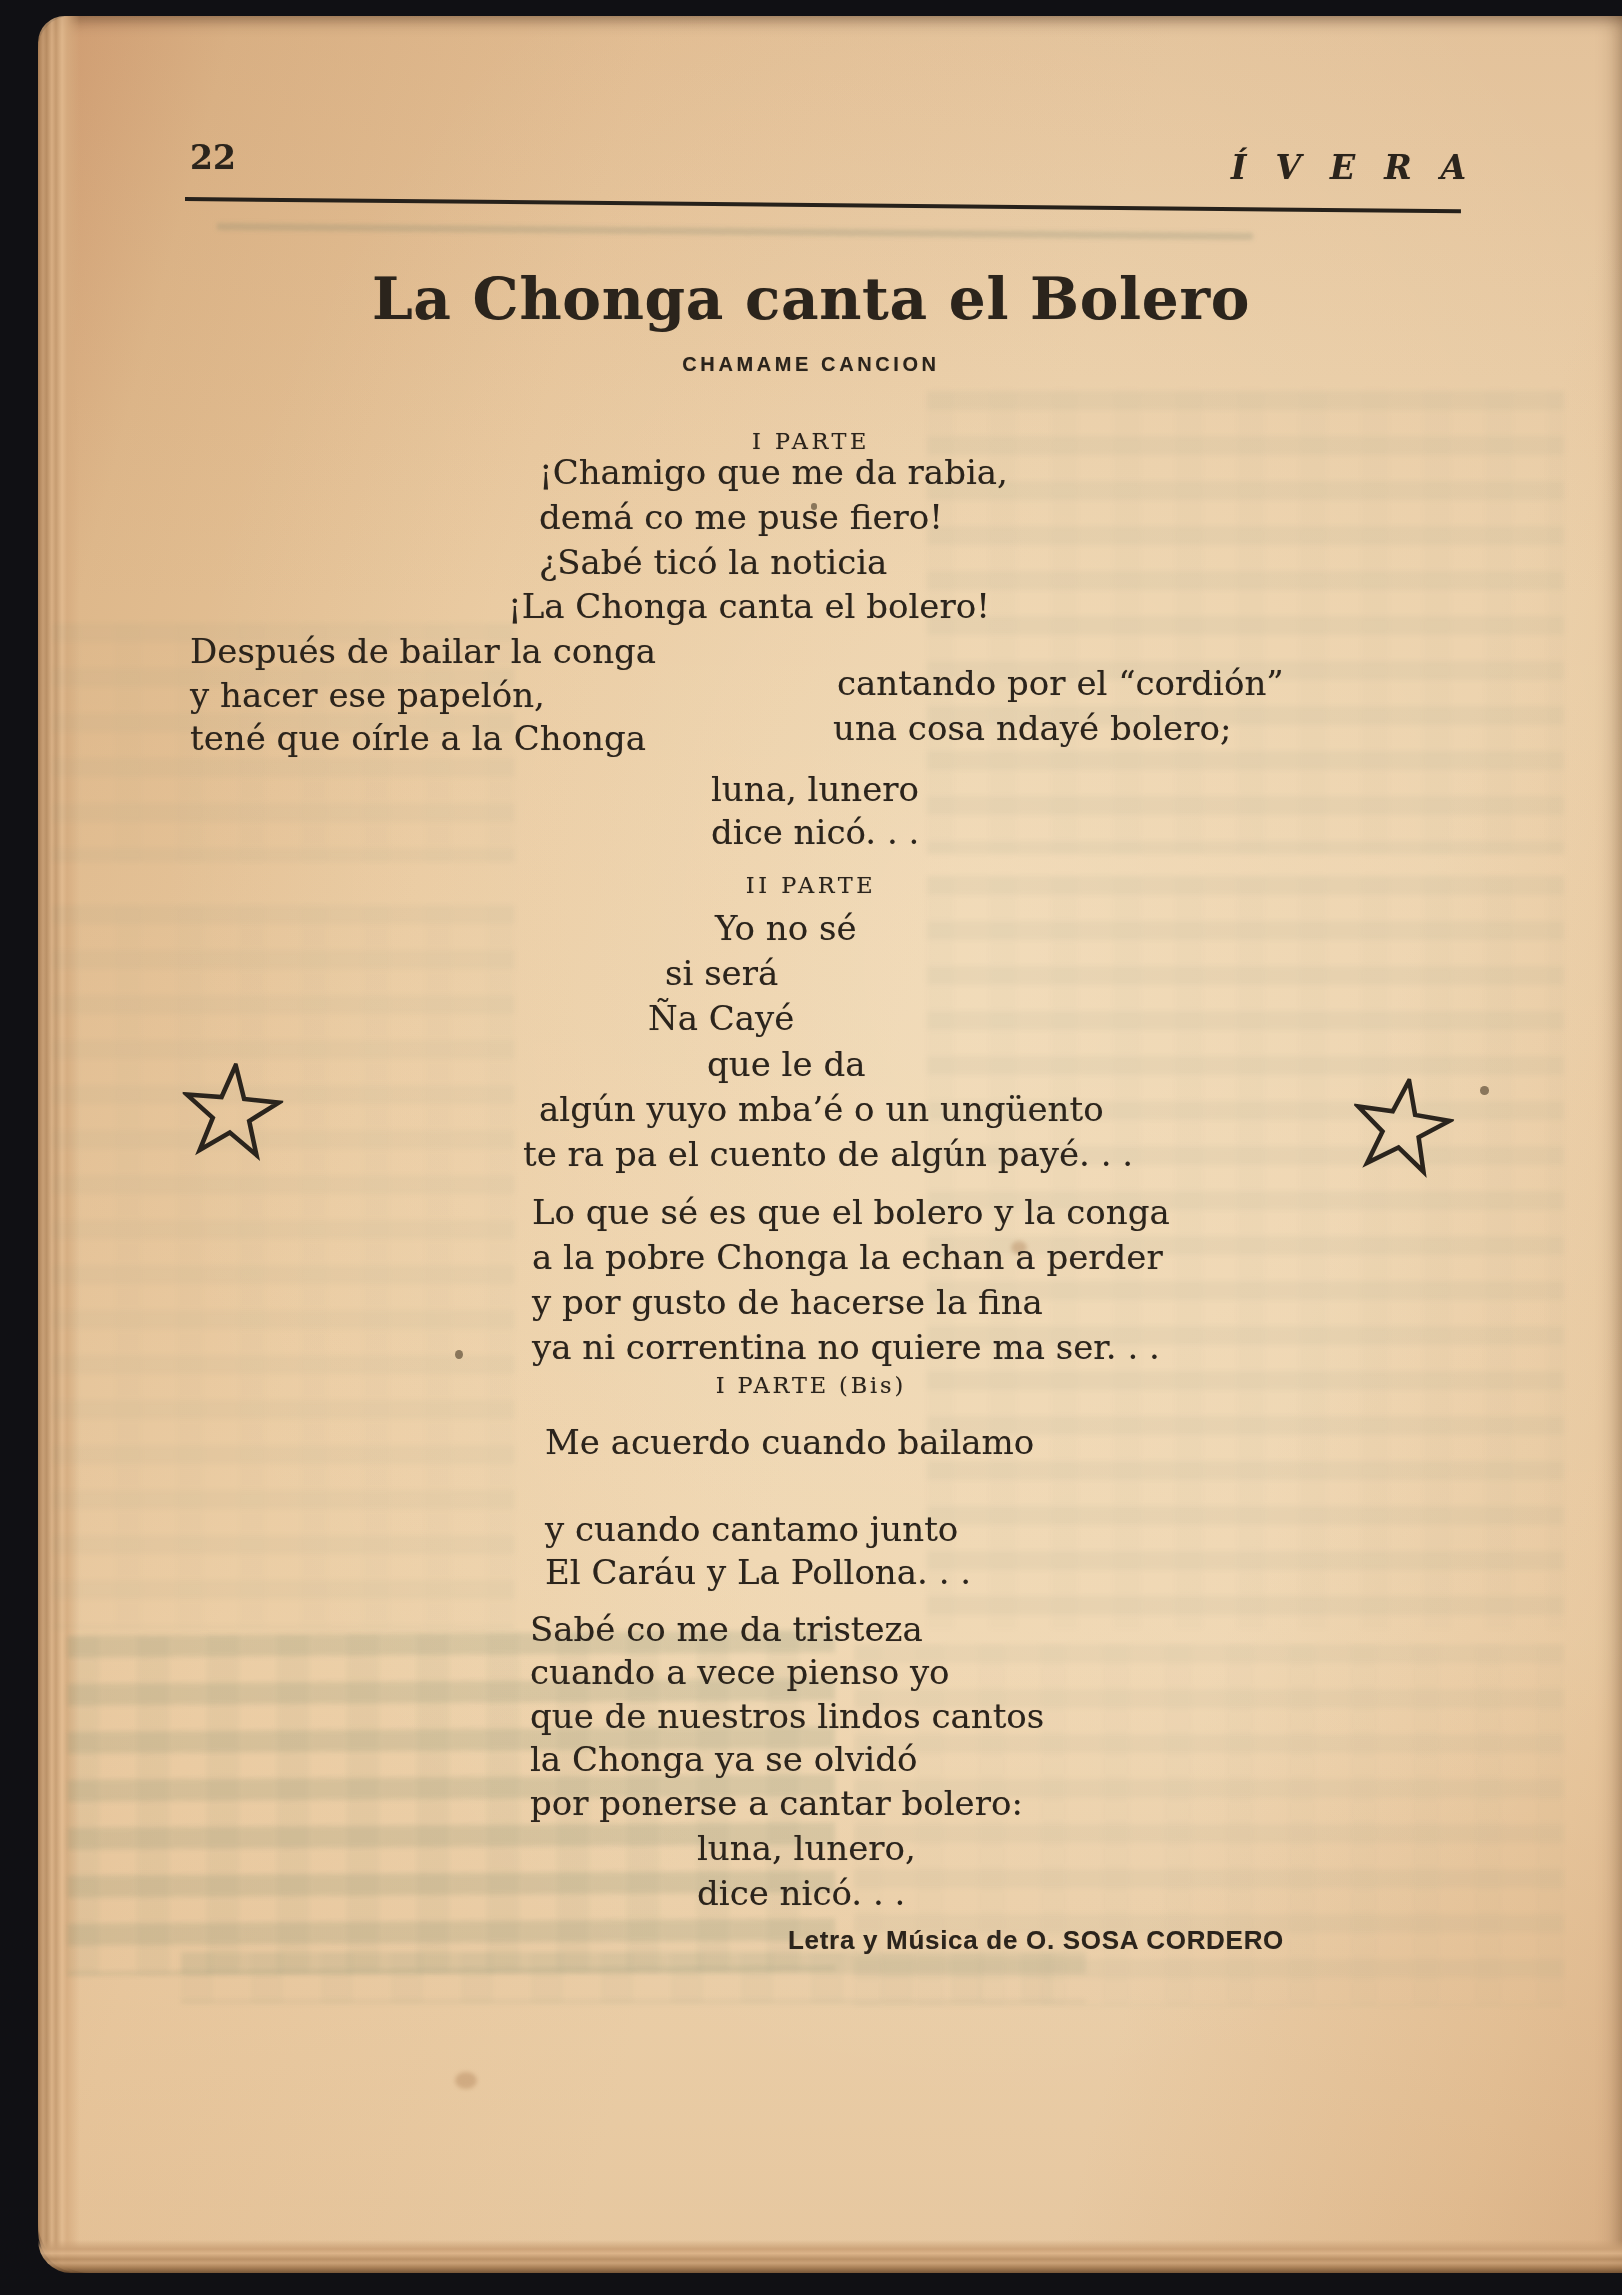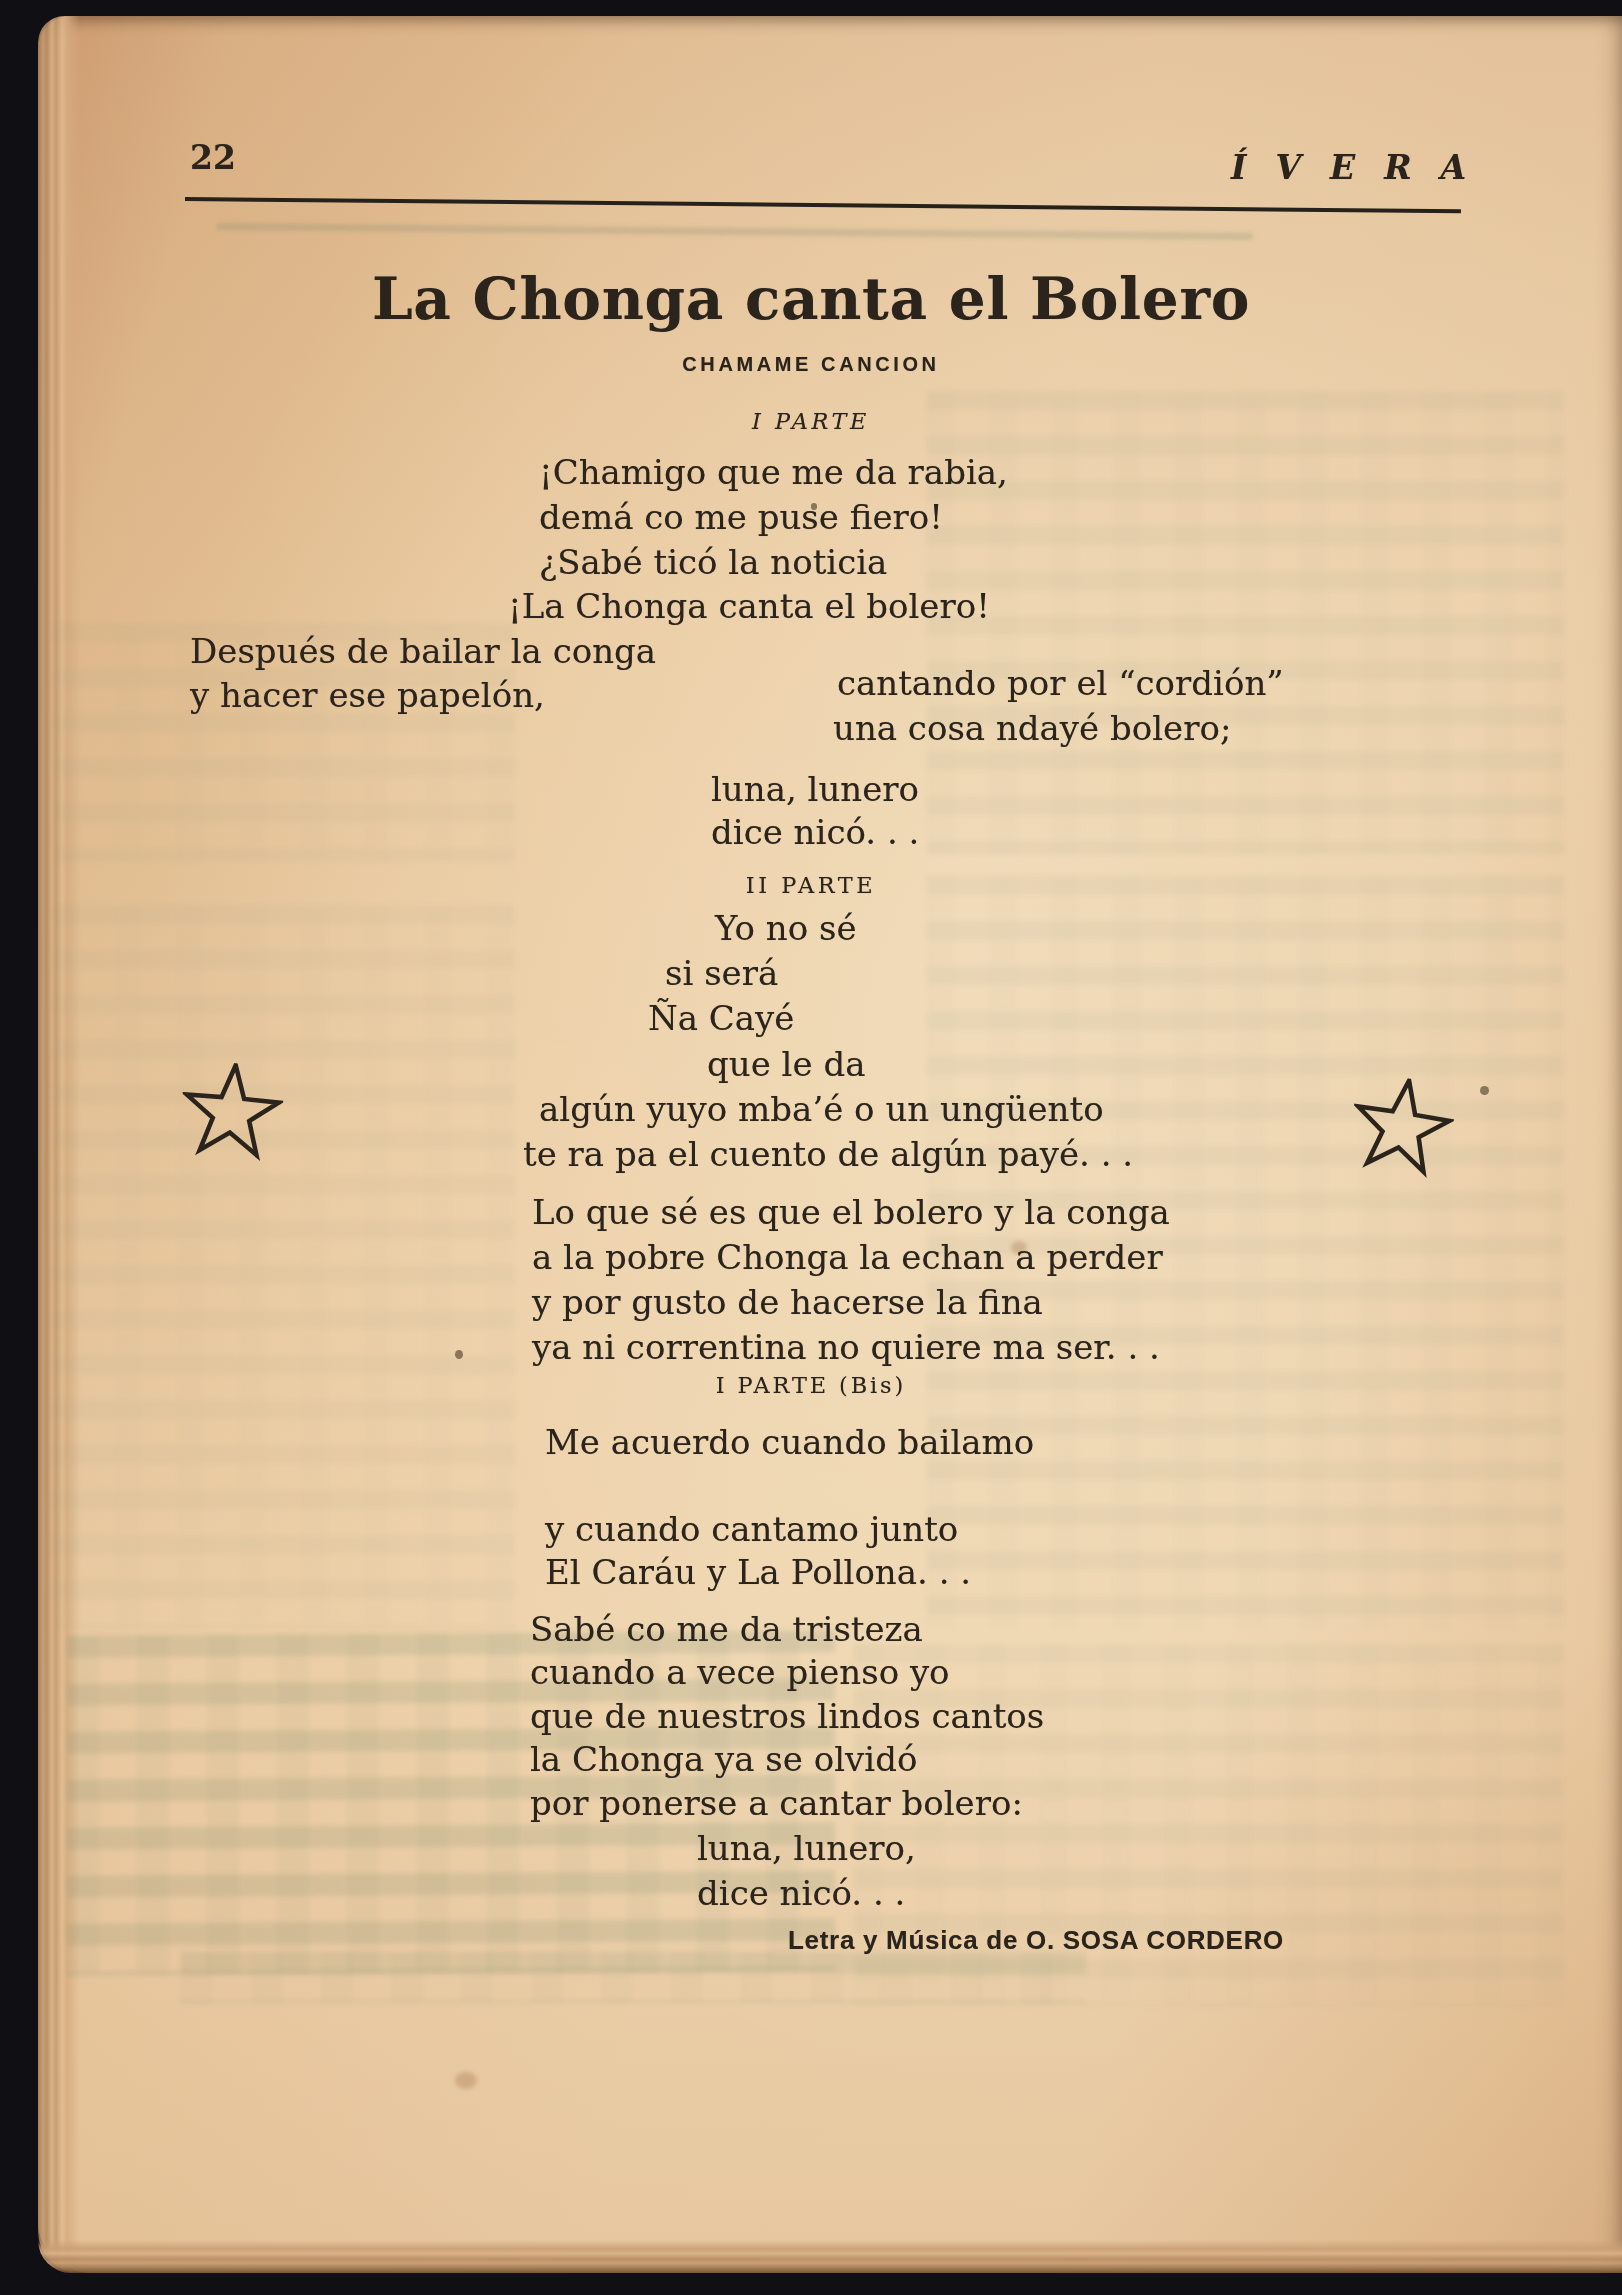--- a/index.html
+++ b/index.html
@@ -83,29 +83,30 @@
   <div class="stain" style="left:1011px;top:1241px;width:16px;height:13px;"></div>
 
   <div class="t" style="left:190px;top:138px;font-size:33px;font-weight:bold;">22</div>
   <div class="t" style="left:1231px;top:148px;font-size:33px;font-weight:bold;font-style:italic;letter-spacing:29px;">ÍVERA</div>
   <div class="rule" style="left:185px;top:197px;width:1276px;height:4.3px;transform:rotate(0.55deg);"></div>
   <div class="rule-echo" style="left:217px;top:223px;width:1036px;height:7.2px;transform:rotate(0.55deg);"></div>
 
   <div class="t" style="left:268px;top:265px;width:1086px;text-align:center;font-size:58px;font-weight:bold;letter-spacing:0.7px;">La Chonga canta el Bolero</div>
   <div class="t sans" style="left:268px;top:353px;width:1086px;text-align:center;font-size:20px;letter-spacing:3.6px;">CHAMAME CANCION</div>
 
-  <div class="t ctr" style="left:268px;top:408px;width:1086px;font-style:italic;">I PARTE</div>
+  <div class="t ctr" style="left:268px;top:428px;width:1086px;">I PARTE</div>
 
   <div class="t ln" style="left:539px;top:455px;">¡Chamigo que me da rabia,</div>
   <div class="t ln" style="left:539px;top:500px;text-align:right;">demá co me puse fiero!</div>
   <div class="t ln" style="left:539px;top:545px;">¿Sabé ticó la noticia</div>
   <div class="t ln" style="left:508px;top:589px;">¡La Chonga canta el bolero!</div>
 
   <div class="t ln" style="left:190px;top:634px;">Después de bailar la conga</div>
   <div class="t ln" style="left:190px;top:678px;">y hacer ese papelón,</div>
+  <div class="t ln" style="left:190px;top:721px;">tené que oírle a la Chonga</div>
   <div class="t ln" style="left:837px;top:666px;">cantando por el “cordión”</div>
   <div class="t ln" style="left:833px;top:711px;">una cosa ndayé bolero;</div>
 
   <div class="t ln" style="left:711px;top:772px;">luna, lunero</div>
   <div class="t ln" style="left:711px;top:815px;">dice nicó. . .</div>
 
   <div class="t ctr" style="left:268px;top:872px;width:1086px;">II PARTE</div>
 
   <div class="t ln" style="left:715px;top:911px;">Yo no sé</div>
   <div class="t ln" style="left:665px;top:956px;">si será</div>

